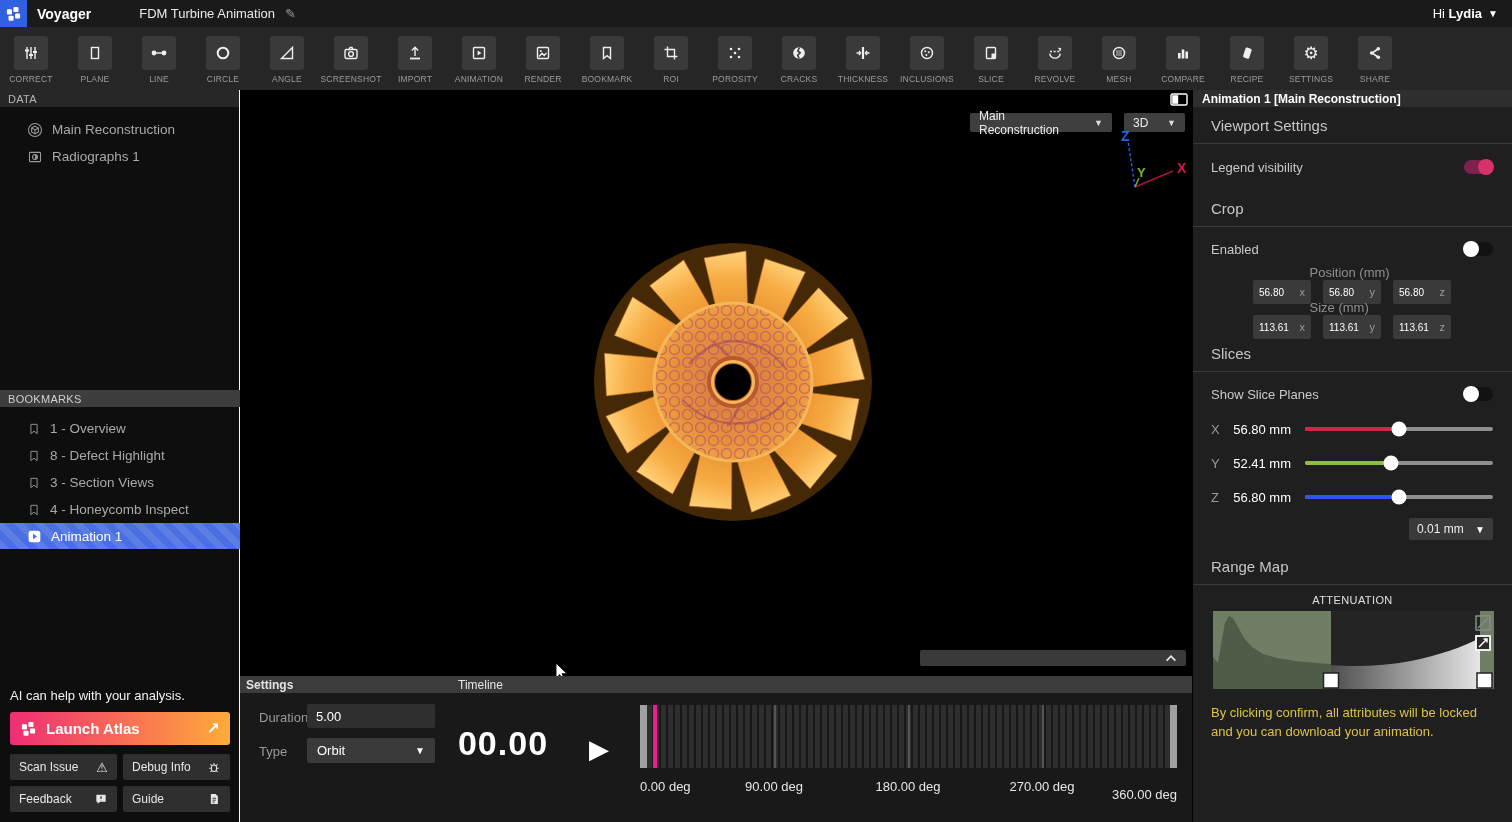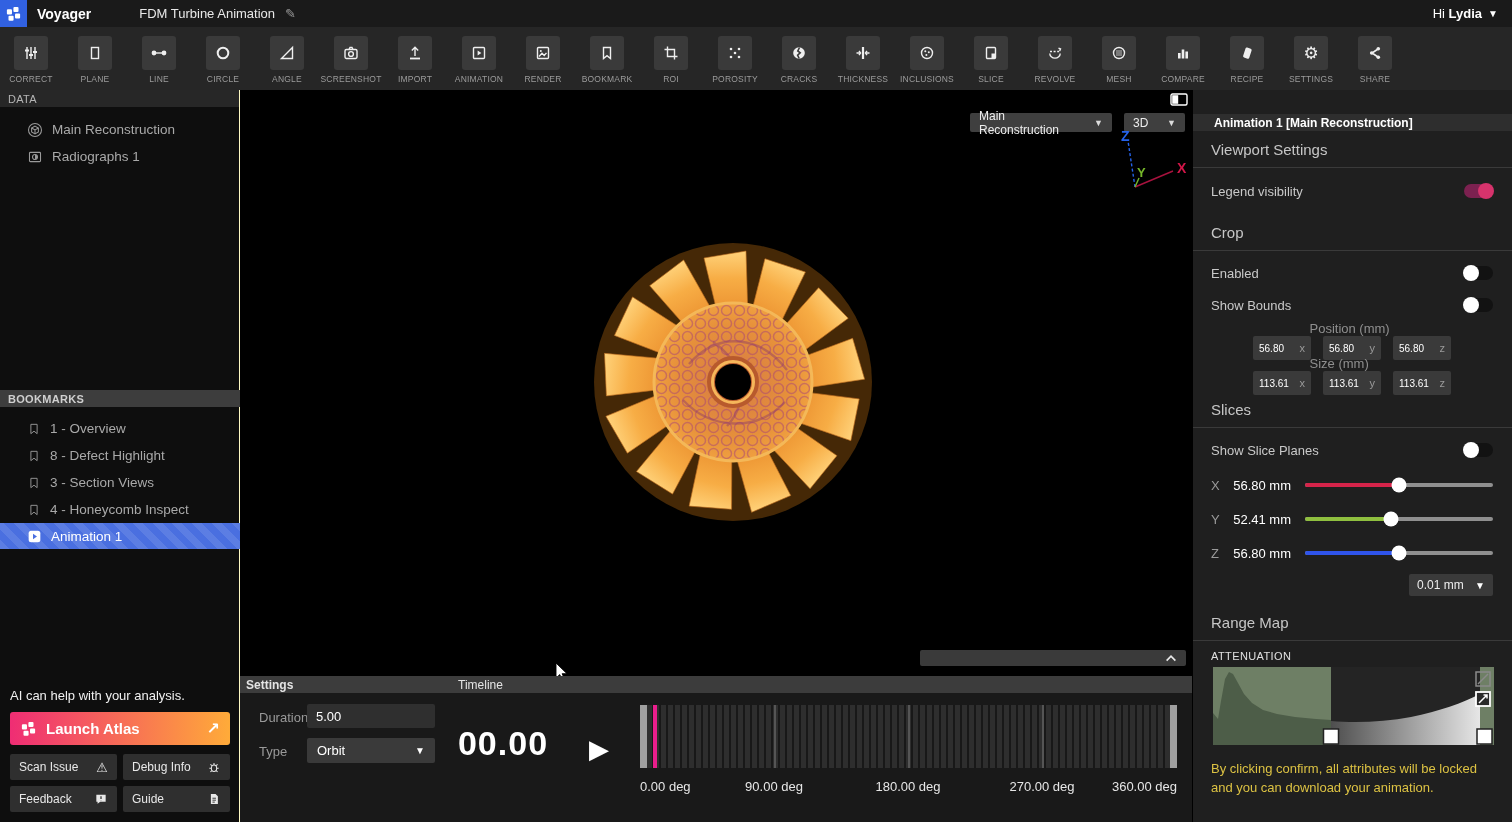--- a/index.html
+++ b/index.html
@@ -23,21 +23,21 @@
     display:flex; align-items:flex-start; padding:9px 0 0 14px; gap:30px; }
   .tbtn { width:34px; display:flex; flex-direction:column; align-items:center; gap:4px; cursor:default; }
   .tbox { width:34px; height:34px; background:#3a3a3a; border-radius:3px; display:flex; align-items:center; justify-content:center; }
   .tlabel { font-size:8.5px; color:#9c9c9c; letter-spacing:.2px; white-space:nowrap; }
   .tbox svg { stroke:#efefef; fill:none; stroke-width:1.4; }
   .tbox .glyph { color:#efefef; font-size:17px; line-height:1; }
 
   
   .sidebar { position:absolute; left:0; top:90px; width:240px; height:732px; background:#0e0e0e; border-right:1px solid #fef9c3; }
   .sec-hdr { height:17px; background:#272727; color:#b5b5b5; font-size:11px; display:flex; align-items:center; padding-left:8px; letter-spacing:.3px; }
-  .sec-hdr.bm { background:#3d3d3d; color:#cfcfcf;font-weight:bold; }
+  .sec-hdr.bm { background:#3d3d3d; color:#cfcfcf; }
   .side-item { height:27px; display:flex; align-items:center; gap:9px; padding-left:27px; color:#a9a9a9; font-size:13.5px; }
   .side-item svg { stroke:#9a9a9a; fill:none; stroke-width:1.2; flex:none; }
   .bookmarks-block { position:absolute; left:0; top:300px; width:240px; }
   .bm-sel { height:26px; background:#4a6fe0; color:#fff;
     background-image:repeating-linear-gradient(45deg, rgba(255,255,255,.10) 0 7px, rgba(255,255,255,0) 7px 14px);
     display:flex; align-items:center; gap:9px; padding-left:27px; font-size:13.5px; }
   .ai-block { position:absolute; left:10px; bottom:10px; width:220px; }
   .ai-text { color:#f0f0f0; font-size:13px; margin-bottom:9px; }
   .atlas-btn { height:33px; border-radius:3px; background:linear-gradient(90deg,#ef2d74,#ffab39);
     display:flex; align-items:center; padding:0 10px; color:#fff; font-size:15px; font-weight:bold; gap:9px; }
@@ -80,21 +80,21 @@
     background-image:repeating-linear-gradient(90deg,#2e2e2e 0 5px,#181818 5px 7px); }
   .tl-cap { position:absolute; top:0; width:7px; height:63px; background:#a0a0a0; }
   .tl-cap.left { left:0; } .tl-cap.right { right:0; }
   .tl-q { position:absolute; top:0; width:2px; height:63px; background:#555; }
   .playhead { position:absolute; left:13px; top:0; width:4px; height:63px; background:#ea1e8c; }
   .deg-row { position:absolute; left:400px; top:103px; width:537px; height:16px; color:#e6e6e6; font-size:13px; }
   .deg { position:absolute; white-space:nowrap; }
 
   
   .inspector { position:absolute; left:1192px; top:90px; width:320px; height:732px; background:#1f1f1f; border-left:1px solid #000; }
-  .insp-hdr { height:17px; background:#2e2e2e; color:#fff; font-size:12px; font-weight:bold; display:flex; align-items:center; padding-left:21px;margin-top:24px; }
+  .insp-hdr { height:17px; background:#2e2e2e; color:#fff; font-size:12px; font-weight:bold; display:flex; align-items:center; padding-left:9px; }
   .sect { padding:10px 18px 9px 18px; color:#c6c6c6; font-size:15px; border-bottom:1px solid #3a3a3a; }
   .row { display:flex; align-items:center; padding:0 19px 0 18px; color:#c9c9c9; font-size:13px; }
   .row.toggle-row { height:40px; justify-content:space-between; }
   .row.dim-label { color:#8f8f8f; }
   .toggle { width:29px; height:14px; border-radius:7px; position:relative; flex:none; }
   .toggle.on { background:#7c2150; }
   .toggle.on .knob { position:absolute; right:-1px; top:-1px; width:16px; height:16px; border-radius:50%; background:#d6336c; }
   .toggle.off { background:#121212; }
   .toggle.off .knob { position:absolute; left:-1px; top:-1px; width:16px; height:16px; border-radius:50%; background:#fff; }
   .xyz-row { height:35px;flex-direction:column; }
@@ -107,21 +107,21 @@
   .slider-row { height:34px; }
   .slider-row .ax-letter { width:14px; color:#9a9a9a; font-size:13px; }
   .slider-row .val { width:66px; text-align:right; color:#fff; font-size:13px; margin-right:14px; }
   .track { flex:1; height:4px; background:#8f8f8f; border-radius:2px; position:relative; }
   .track .fill { position:absolute; left:0; top:0; height:4px; border-radius:2px; }
   .track .knob { position:absolute; top:50%; transform:translate(-50%,-50%); width:15px; height:15px; border-radius:50%; background:#fff; }
   .fill.x { background:#d6244a; } .fill.y { background:#8fbf3f; } .fill.z { background:#2f54eb; }
   .step-row { display:flex; justify-content:flex-end; padding:4px 19px 8px 0; }
   .step-dd { width:84px; height:22px; background:#3a3a3a; border-radius:2px; color:#ededed; font-size:12px;
     display:flex; align-items:center; justify-content:space-between; padding:0 8px; }
-  .atten-label { padding:9px 18px 5px 18px; color:#e0e0e0; font-size:11px; letter-spacing:.4px; }
+  .atten-label { padding:9px 18px 5px 18px; color:#e0e0e0; font-size:11px; letter-spacing:.4px;text-align:center; }
   .histo-wrap { padding:0 19px 0 20px; }
   .warning { padding:11px 18px 0 18px; color:#dcc243; font-size:13px; line-height:1.45; }
   .confirm-btn { margin:13px 19px 0 20px; height:31px; background:#fff; color:#1a1a1a; font-size:13px; letter-spacing:.4px;
     display:flex; align-items:center; justify-content:center; border-radius:2px; font-weight:500; }
 </style>
 </head>
 <body>
 
 <div class="app">
 
@@ -576,44 +576,38 @@
       <div class="tl-q" style="left:134px;"></div>
       <div class="tl-q" style="left:268px;"></div>
       <div class="tl-q" style="left:402px;"></div>
       <div class="playhead"></div>
     </div>
     <div class="deg-row">
       <span class="deg" style="left:0;">0.00 deg</span>
       <span class="deg" style="left:134px; transform:translateX(-50%);">90.00 deg</span>
       <span class="deg" style="left:268px; transform:translateX(-50%);">180.00 deg</span>
       <span class="deg" style="left:402px; transform:translateX(-50%);">270.00 deg</span>
-      <span class="deg" style="left:537px; transform:translateX(-100%);">360.00 deg</span>
+      <span class="deg" style="left:537px; transform:translateX(-100%);margin-top:8px;">360.00 deg</span>
     </div>
   </div>
 
   <div class="inspector">
     <div class="insp-hdr">Animation 1 [Main Reconstruction]</div>
 
     <div class="sect">Viewport Settings</div>
     <div class="row toggle-row" style="height:46px;">
       <span>Legend visibility</span>
       <span class="toggle on">
           <span class="knob"></span>
         </span>
     </div>
 
     <div class="sect">Crop</div>
     <div class="row toggle-row" style="margin-top:6px; height:32px;">
       <span>Enabled</span>
-      <span class="toggle off">
-          <span class="knob"></span>
-        </span>
-    </div>
-    <div class="row toggle-row" style="height:32px;">
-      <span>Show Bounds</span>
       <span class="toggle off">
           <span class="knob"></span>
         </span>
     </div>
     <div class="row xyz-row dim-label">
       <span class="lbl">Position (mm)</span>
       <span class="fields">
         <span class="field">
             <span class="val">56.80</span>
             <span class="ax">x</span>

